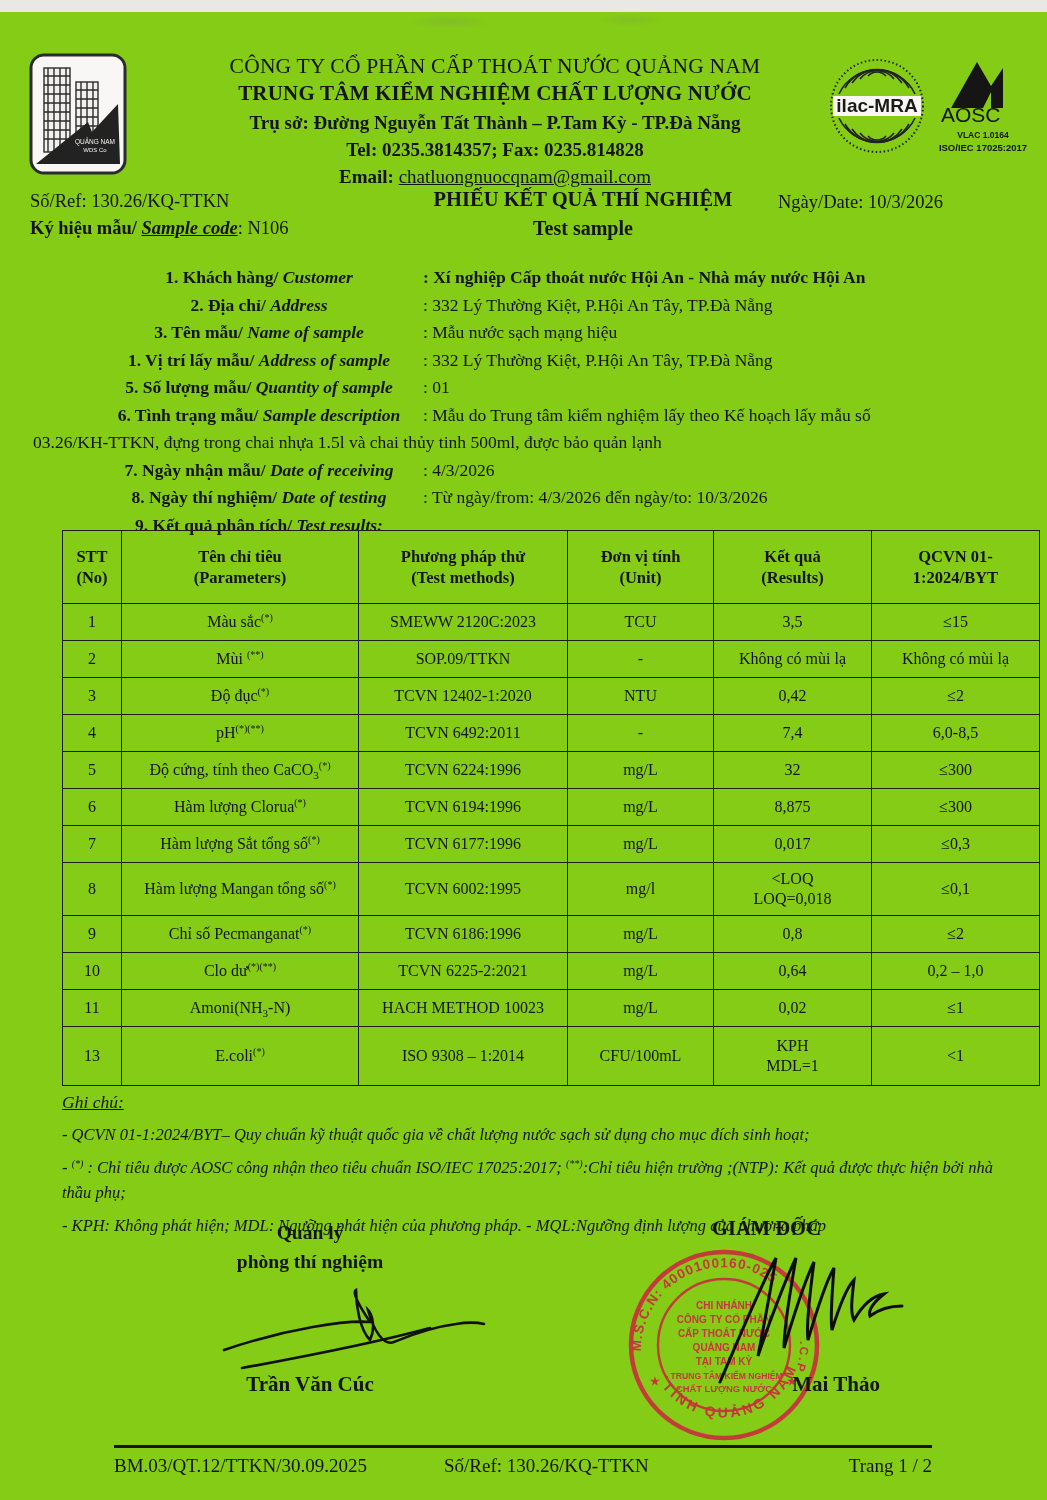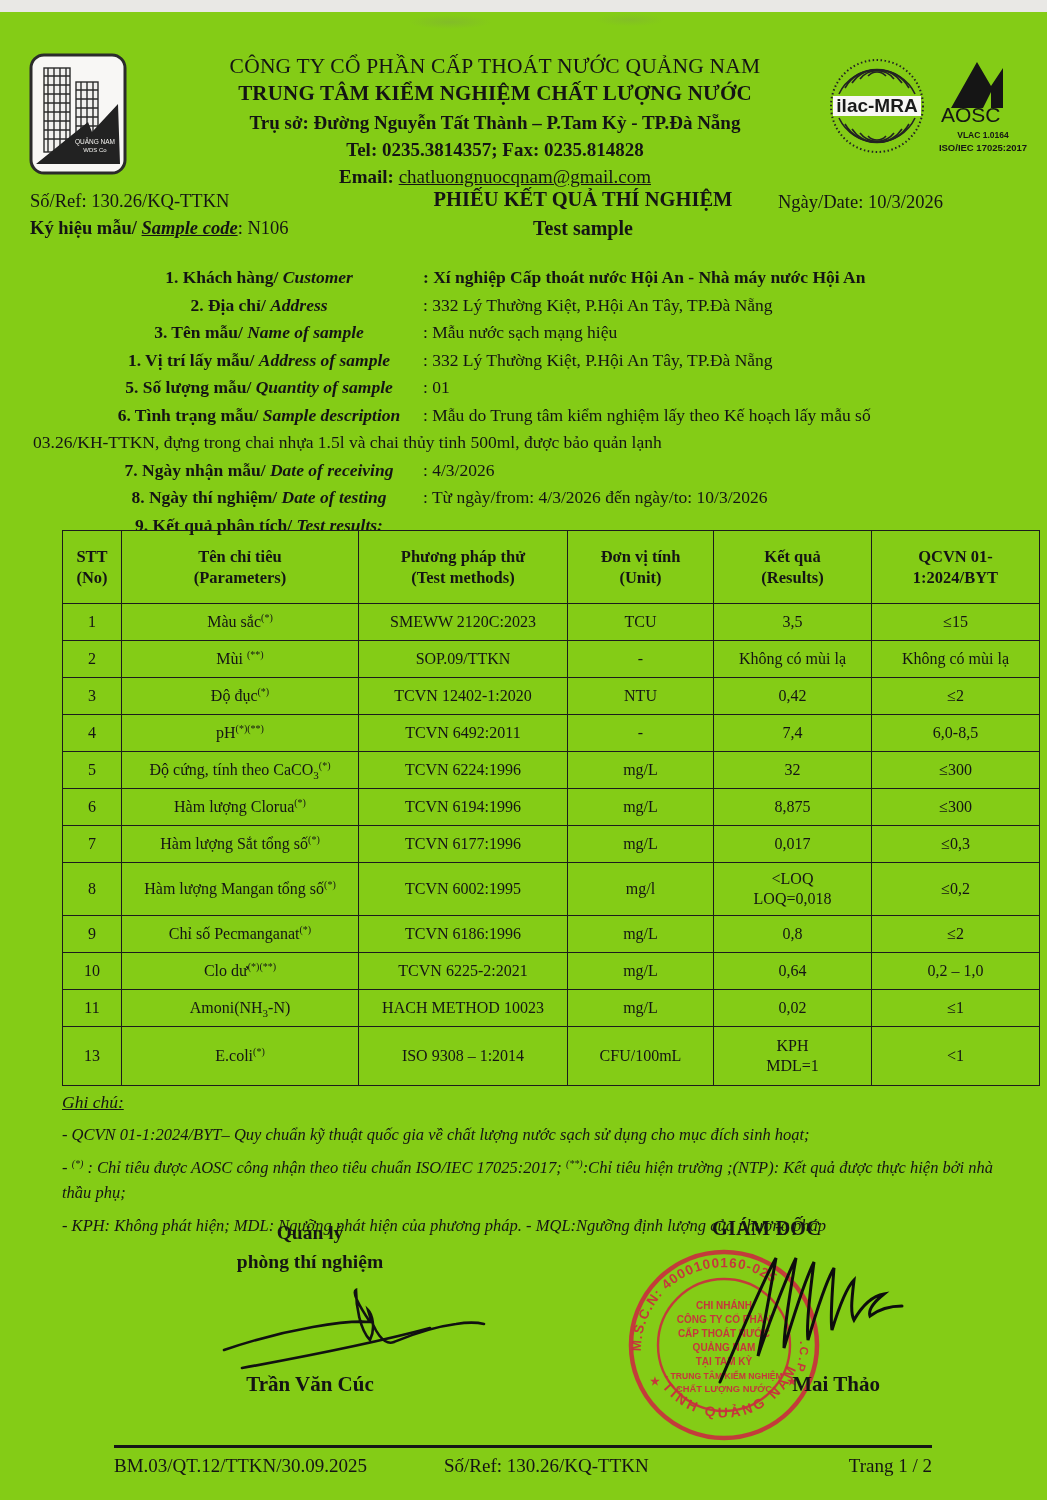--- a/index.html
+++ b/index.html
@@ -285,21 +285,21 @@
         </tr>
         <tr class="tall">
           <td>8</td>
           <td>Hàm lượng Mangan tổng số<sup>(*)</sup></td>
           <td>TCVN 6002:1995</td>
           <td>mg/l</td>
           <td>
             <div>&lt;LOQ</div>
             <div>LOQ=0,018</div>
           </td>
-          <td>≤0,2</td>
+          <td>≤0,1</td>
         </tr>
         <tr>
           <td>9</td>
           <td>Chỉ số Pecmanganat<sup>(*)</sup></td>
           <td>TCVN 6186:1996</td>
           <td>mg/L</td>
           <td>
             <div>0,8</div>
           </td>
           <td>≤2</td>

